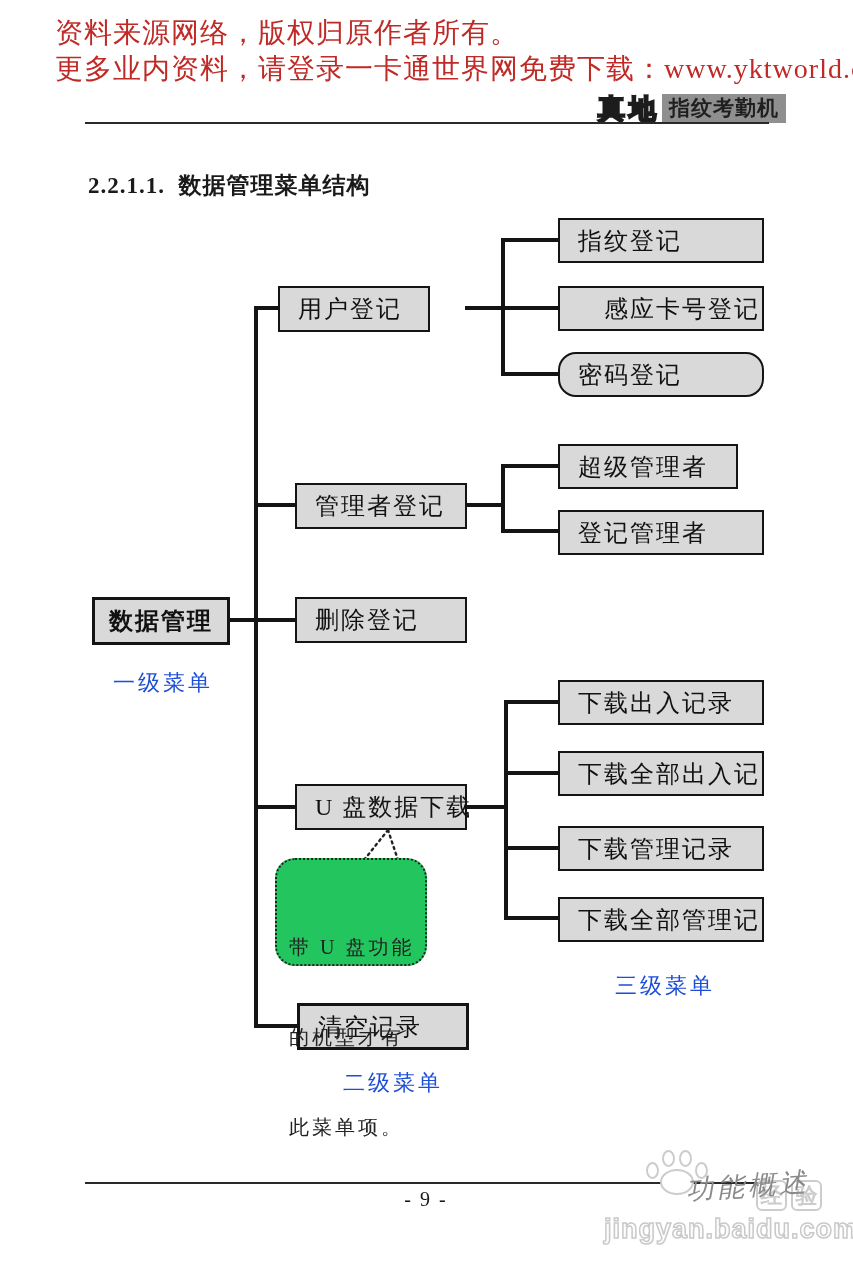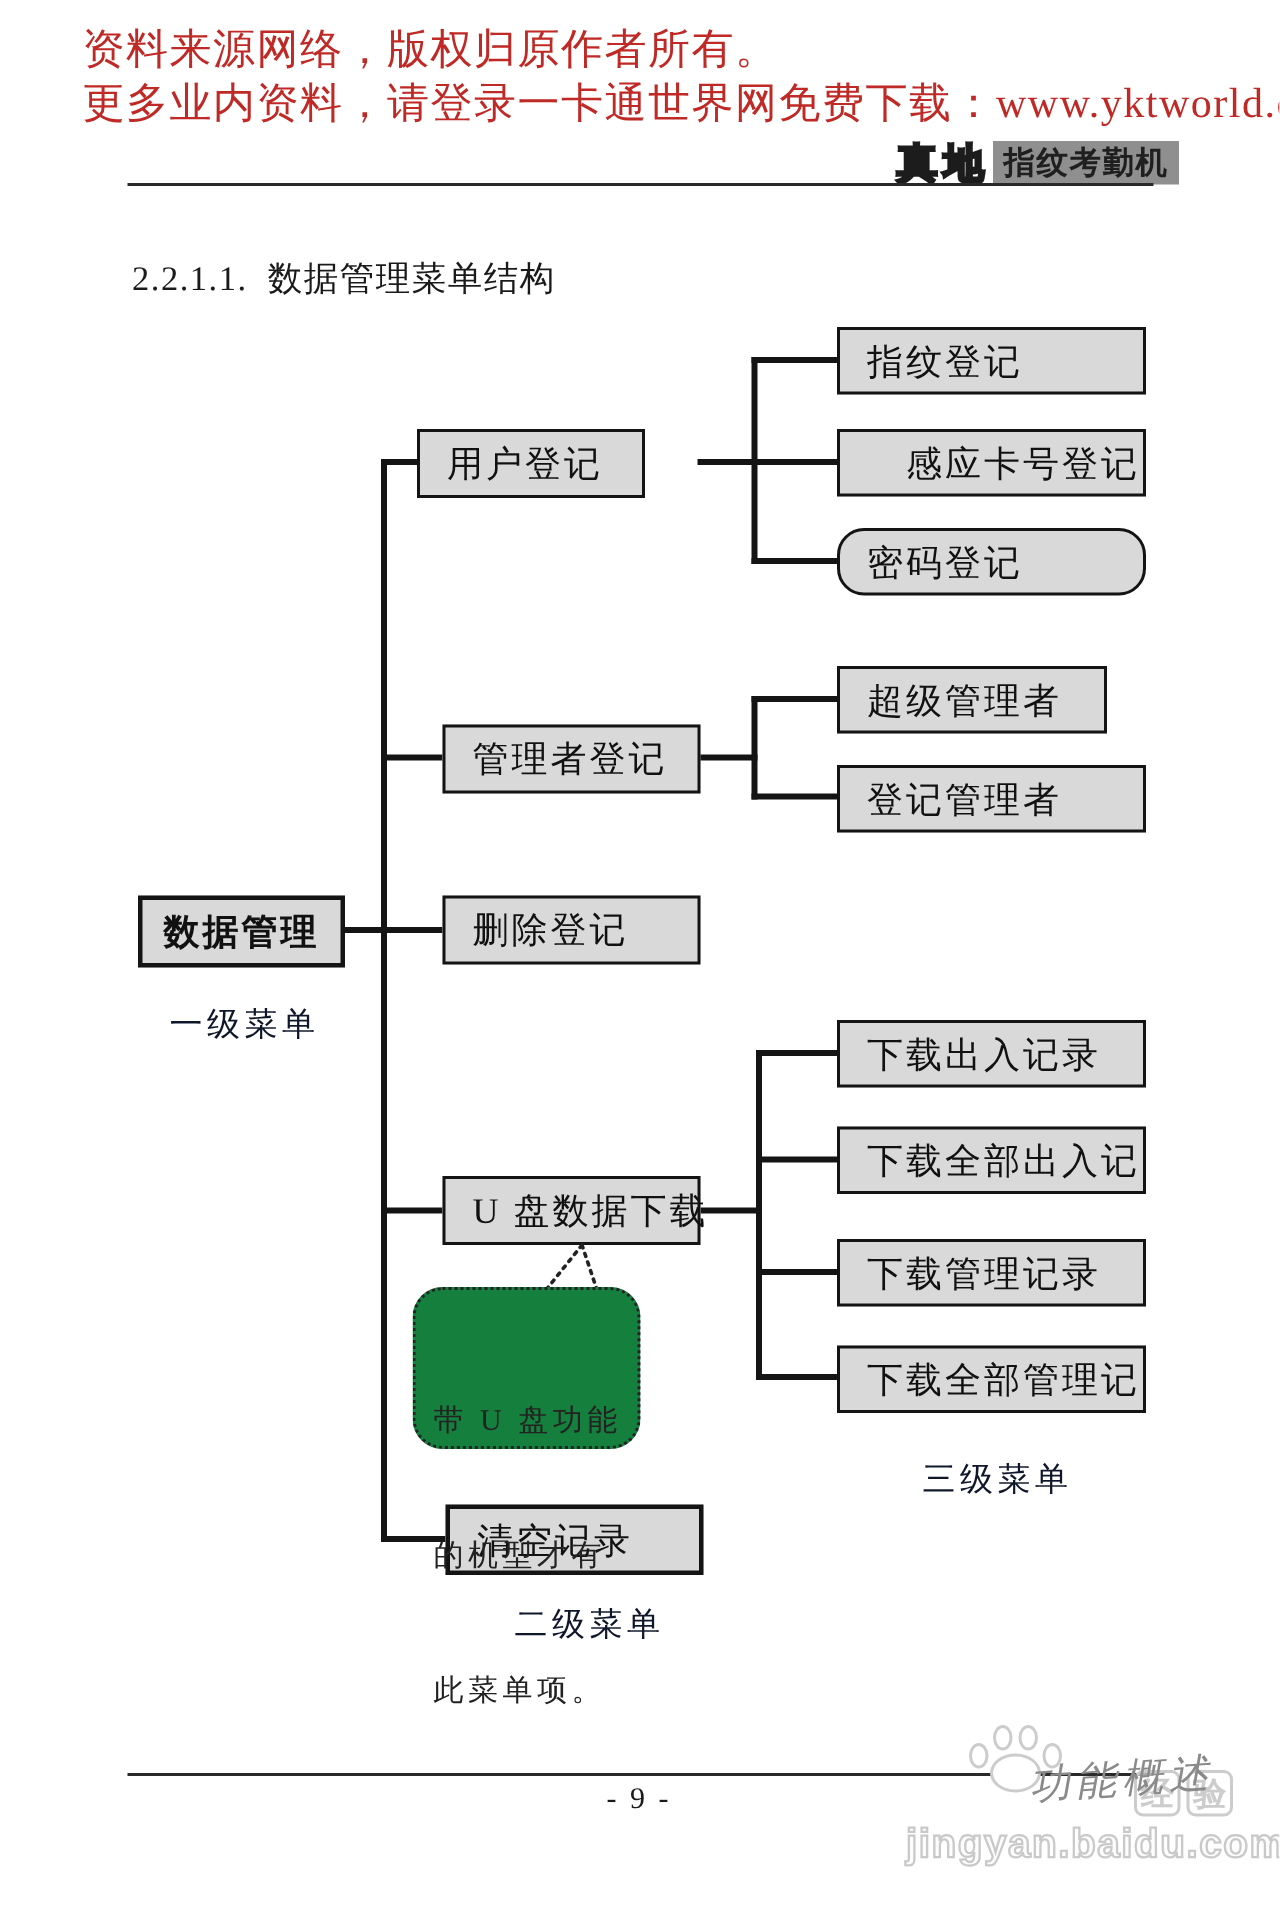--- a/index.html
+++ b/index.html
@@ -15,37 +15,37 @@
   .brand-logo {
     font-size:27px; font-weight:900; letter-spacing:4px; color:#ffffff;
     -webkit-text-stroke:2px #1c1c1c; text-stroke:2px #1c1c1c;
   }
   .brand-badge {
     background:#8f8f8f; color:#1f1f1f; font-weight:bold; font-size:21px;
     height:29px; line-height:29px; padding:0 7px; letter-spacing:1px;
   }
   .rule { background:#2a2a2a; height:2px; }
 
-  .section-title { font-size:23px; font-weight:normal; letter-spacing:1px; white-space:pre; }
+  .section-title { font-size:23px; font-weight:bold; letter-spacing:1px; white-space:pre; }
 
   
   .node {
     background:#d9d9d9; border:2px solid #141414; height:46px;
     display:flex; align-items:center; padding-left:18px;
     font-size:24px; letter-spacing:2px; color:#111; white-space:pre;
   }
   .node.thick { border-width:3px; }
   .node.centered { justify-content:center; padding-left:0; font-weight:bold; }
-  .lvl-label { font-size:22px; letter-spacing:3px; color:#0f172a; }
+  .lvl-label { font-size:22px; letter-spacing:3px; color:#1d4ed8; }
   .hline, .vline { background:#141414; }
 
   .bubble {
     border:2px dotted #222; border-radius:20px; width:152px; height:108px;
     padding:12px 10px 0 12px; font-size:20px; line-height:30px; letter-spacing:3px;
-    color:#222; background:#15803d; white-space:pre;
+    color:#222; background:#22c55e; white-space:pre;
   }
 
   
   .pagenum { font-size:20px; letter-spacing:2px; text-align:center; }
   .wm-text {
     font-family:"Liberation Sans","DejaVu Sans",sans-serif; font-weight:bold;
     color:#fdfdfd; -webkit-text-stroke:1.5px #c9c9c9; text-stroke:1.5px #c9c9c9;
   }
   .wm-brand { font-size:46px; letter-spacing:2px; }
   .wm-url { font-size:27px; letter-spacing:1px; }

